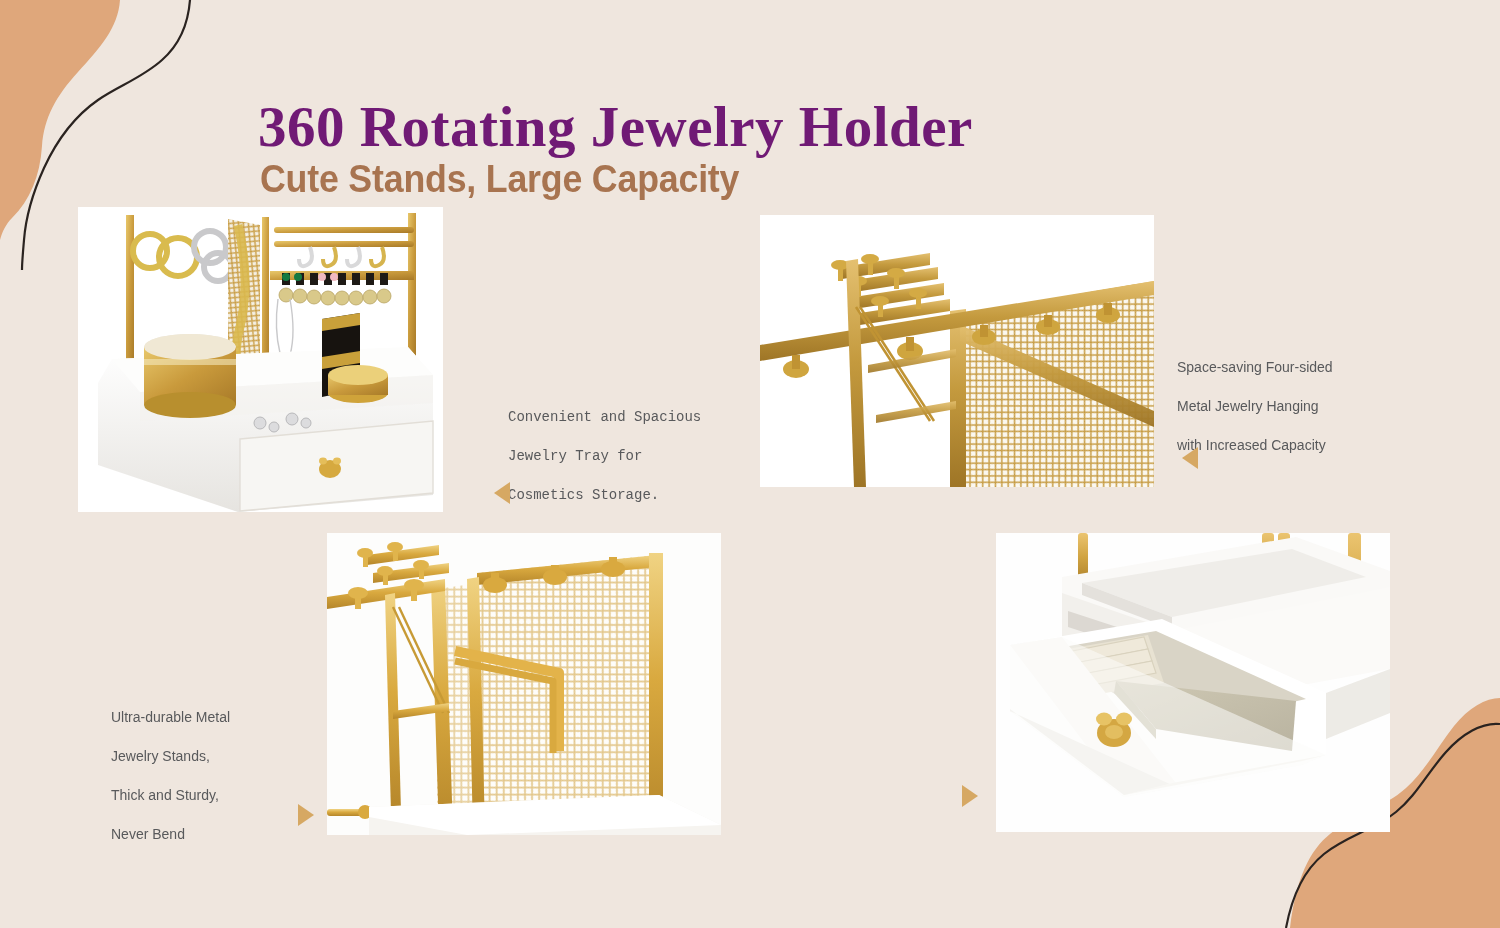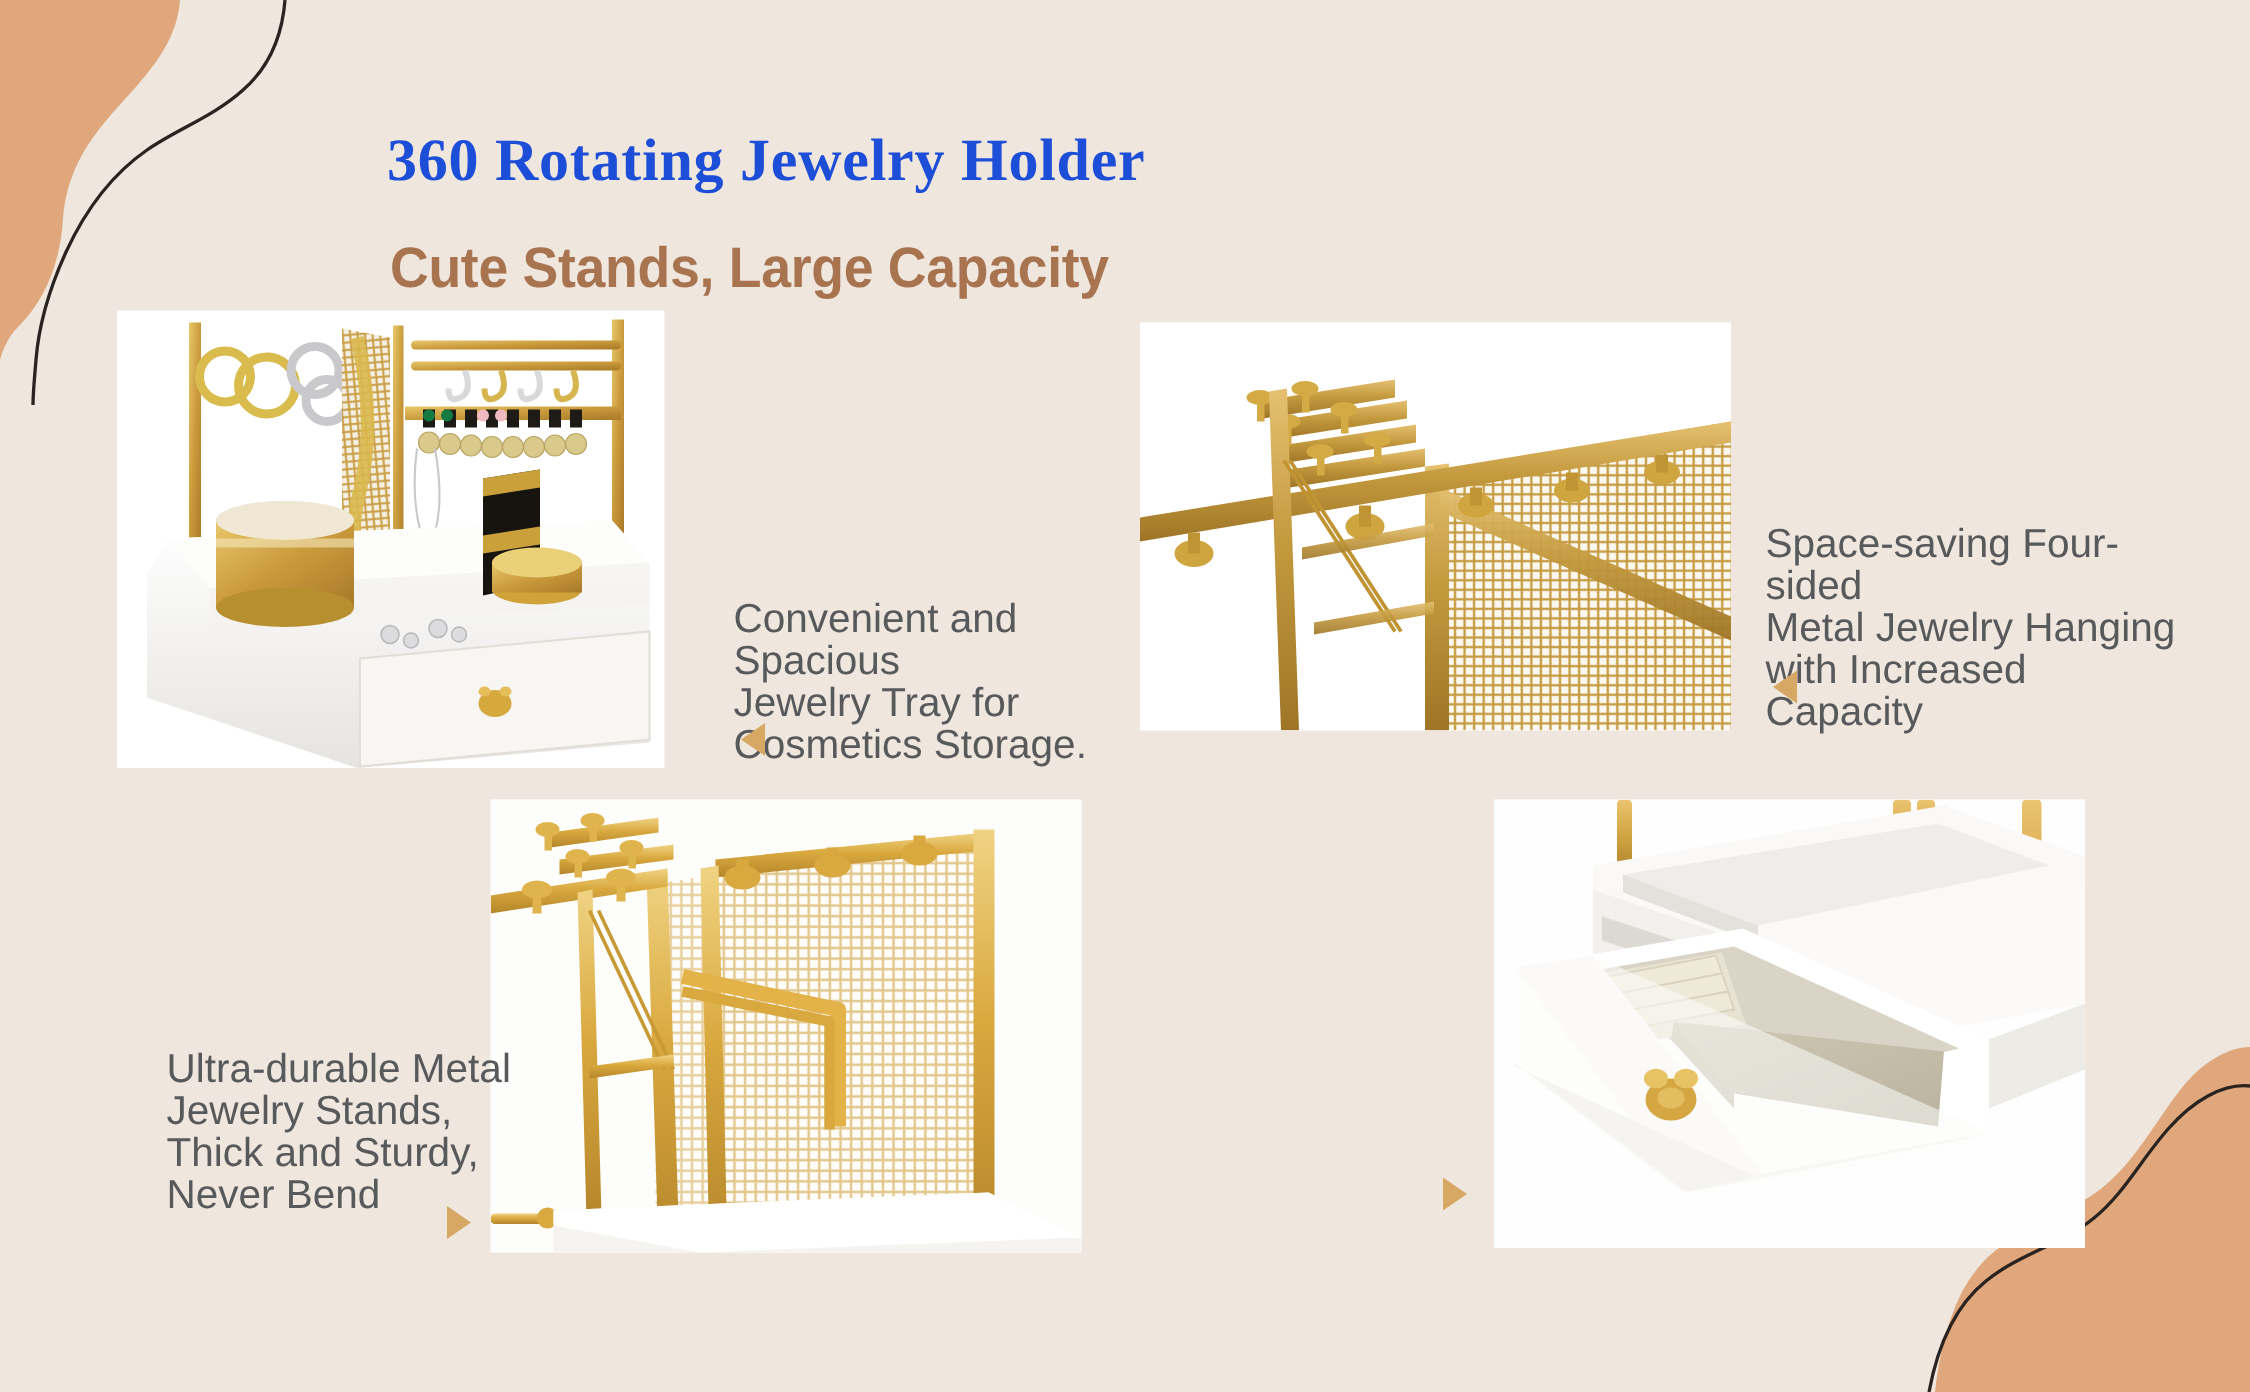--- a/index.html
+++ b/index.html
@@ -28,23 +28,23 @@
   }
   #corner-tl { left: 0; top: 0; width: 250px; height: 270px; }
   #corner-br { right: 0; bottom: 0; width: 300px; height: 290px; }
 
   
   #title {
     position: absolute;
     left: 258px;
     top: 56px;
     font-family: "Liberation Serif", "DejaVu Serif", serif;
-    font-size: 40px;
+    font-size: 57px;
     font-weight: 700;
-    color: #1d4ed8;
+    color: #701a75;
     letter-spacing: 0.5px;
     white-space: nowrap;
   }
   #subtitle {
     position: absolute;
     left: 260px;
     top: 126px;
     font-family: "Liberation Sans", sans-serif;
     font-size: 38px;
     font-weight: 700;
@@ -65,26 +65,26 @@
 
   #photo-1 { left: 78px;  top: 207px; width: 365px; height: 305px; }
   #photo-2 { left: 760px; top: 215px; width: 394px; height: 272px; }
   #photo-3 { left: 327px; top: 533px; width: 394px; height: 302px; }
   #photo-4 { left: 996px; top: 533px; width: 394px; height: 299px; }
 
   
   .caption {
     position: absolute;
     font-family: "Liberation Sans", sans-serif;
-    font-size: 27px;
-    line-height: 28px;
+    font-size: 14px;
+    line-height: 39px;
     color: #58595B;
     white-space: pre-line;
   }
-  #caption-1 { left: 489px;  top: 398px; width: 280px; }
+  #caption-1 { left: 508px;  top: 398px; width: 280px; font-family: Liberation Mono, monospace; }
   #caption-2 { left: 1177px; top: 348px; width: 280px; }
   #caption-3 { left: 111px;  top: 698px; width: 230px; }
   #caption-4 { left: 787px;  top: 694px; width: 230px; }
 
   .marker {
     position: absolute;
     width: 0;
     height: 0;
     border-top: 11px solid transparent;
     border-bottom: 11px solid transparent;

